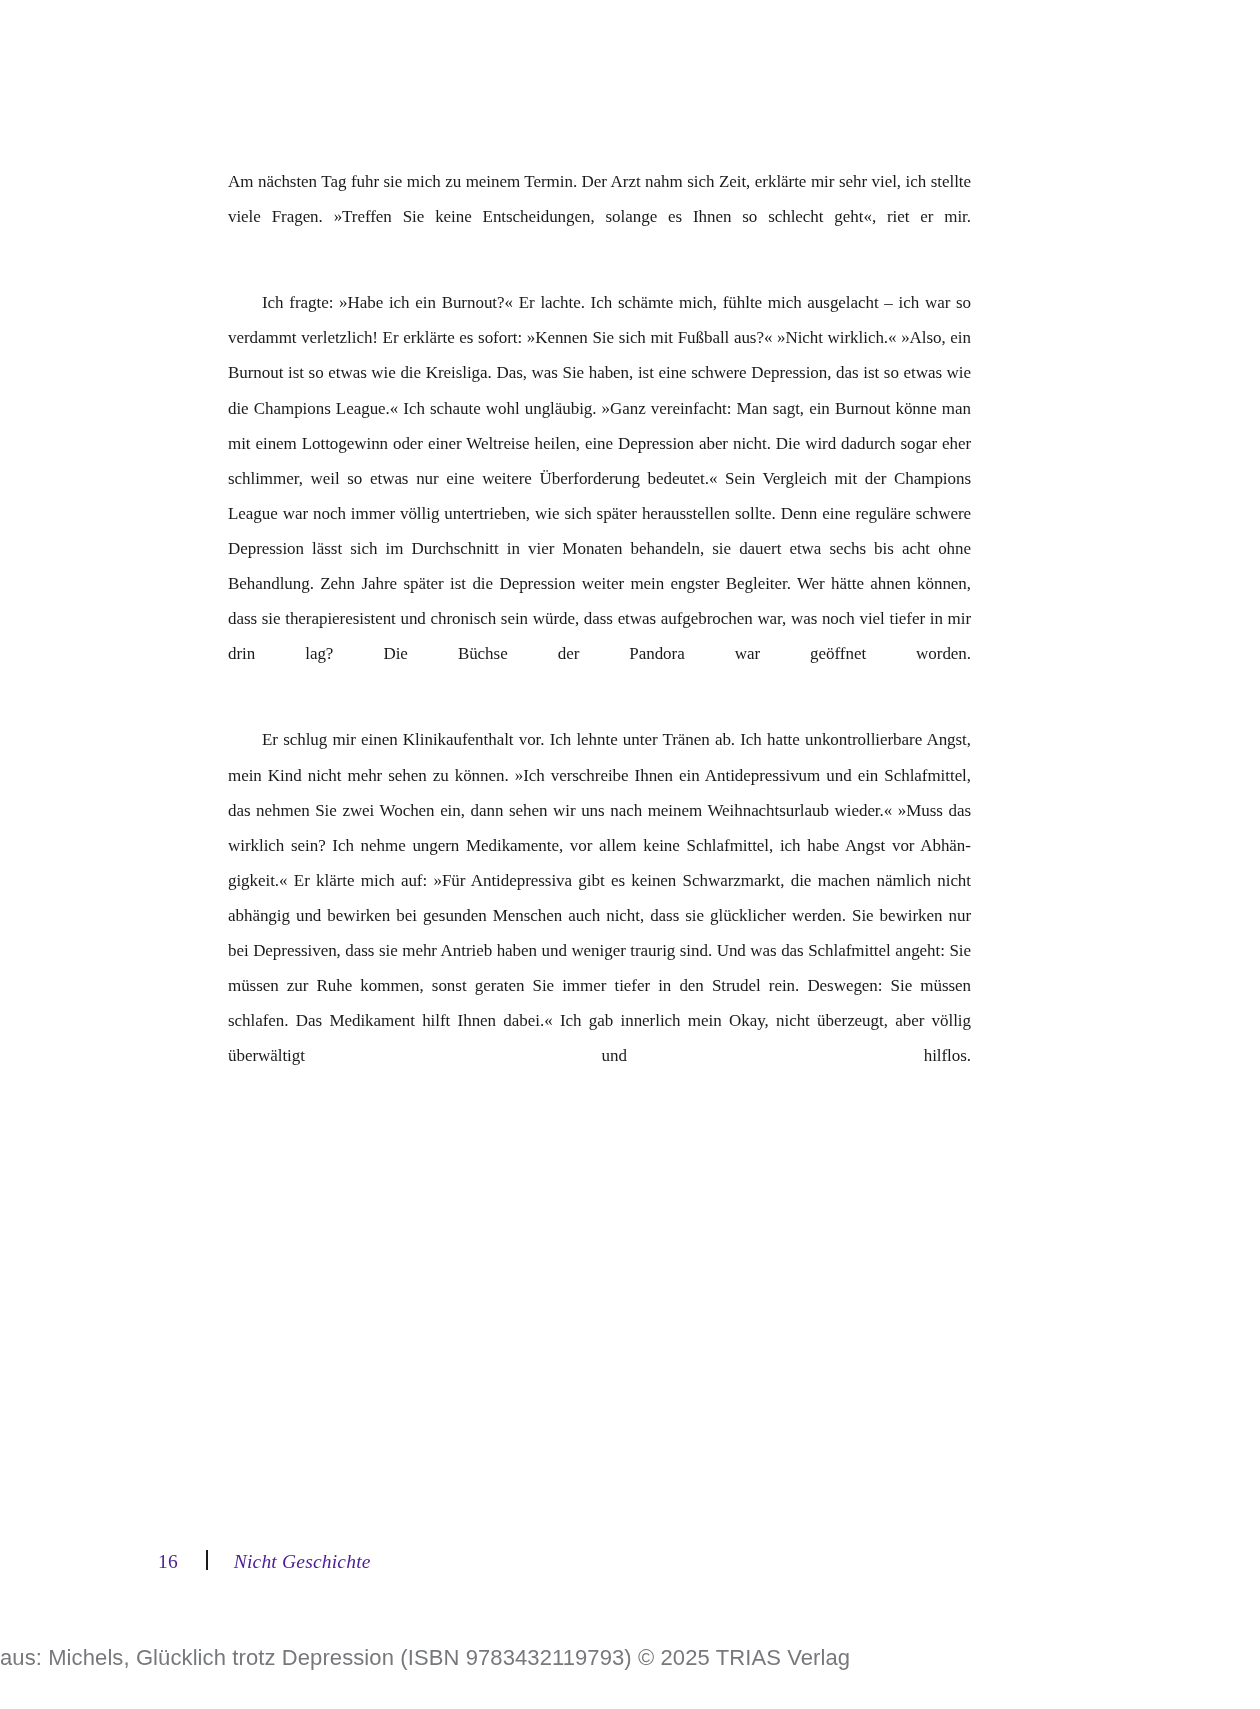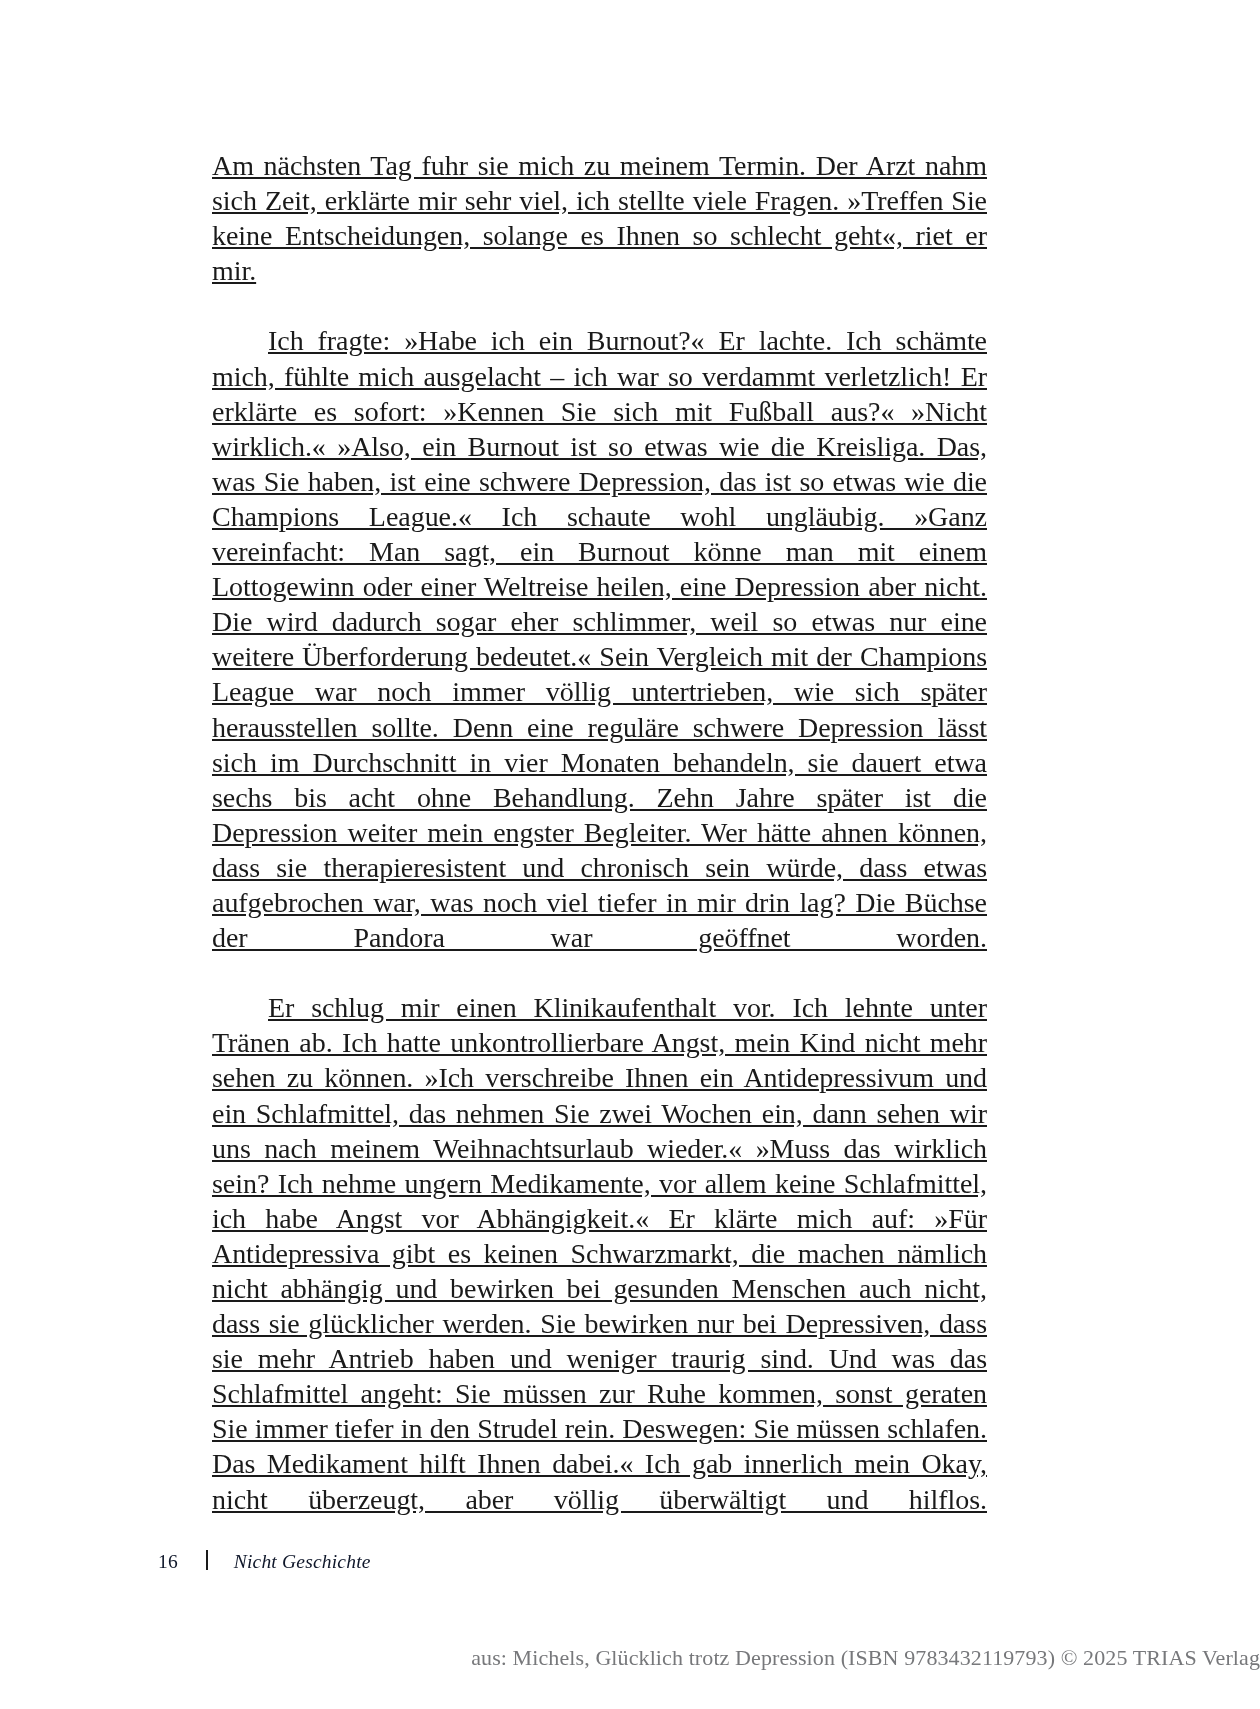--- a/index.html
+++ b/index.html
@@ -25,29 +25,28 @@
 
   
   .text-column {
     position: absolute;
     left: 212px;
     top: 148px;
     width: 775px;
   }
 
   .para {
-    margin: 0;
+    margin: 16px;
     text-align: justify;
     text-justify: inter-word;
-    font-size: 28px;
+    font-size: 17px;
     line-height: 35.1px;
     letter-spacing: -0.05px;
     word-spacing: 0.2px;
     hyphens: manual;
-    text-decoration: underline;
     -webkit-hyphens: manual;
   }
   .para.indent {
     text-indent: 2.0em;
   }
   .para:last-child {
     text-align: justify;
   }
   
   .para::after {
@@ -58,21 +57,21 @@
 
   
   .running-foot {
     position: absolute;
     left: 158px;
     top: 1548px;
     display: flex;
     align-items: baseline;
     gap: 0;
     font-size: 19.5px;
-    color: #0f172a;
+    color: #4c1d95;
   }
   .folio {
     font-family: "Liberation Serif", "DejaVu Serif", serif;
     font-style: normal;
     letter-spacing: 0.3px;
   }
   .foot-rule {
     display: inline-block;
     width: 1.6px;
     height: 20px;
@@ -85,22 +84,22 @@
     font-style: italic;
     letter-spacing: 0.2px;
   }
 
   
   .credit-line {
     position: absolute;
     left: 0;
     right: 0;
     top: 1645px;
-    text-align: right;
-    font-family: Liberation Serif, serif;
+    text-align: left;
+    font-family: Liberation Sans, sans-serif;
     font-size: 22px;
     letter-spacing: 0.1px;
     color: #77787b;
     white-space: nowrap;
   }
 </style>
 </head>
 <body>
 
 <div class="page">

